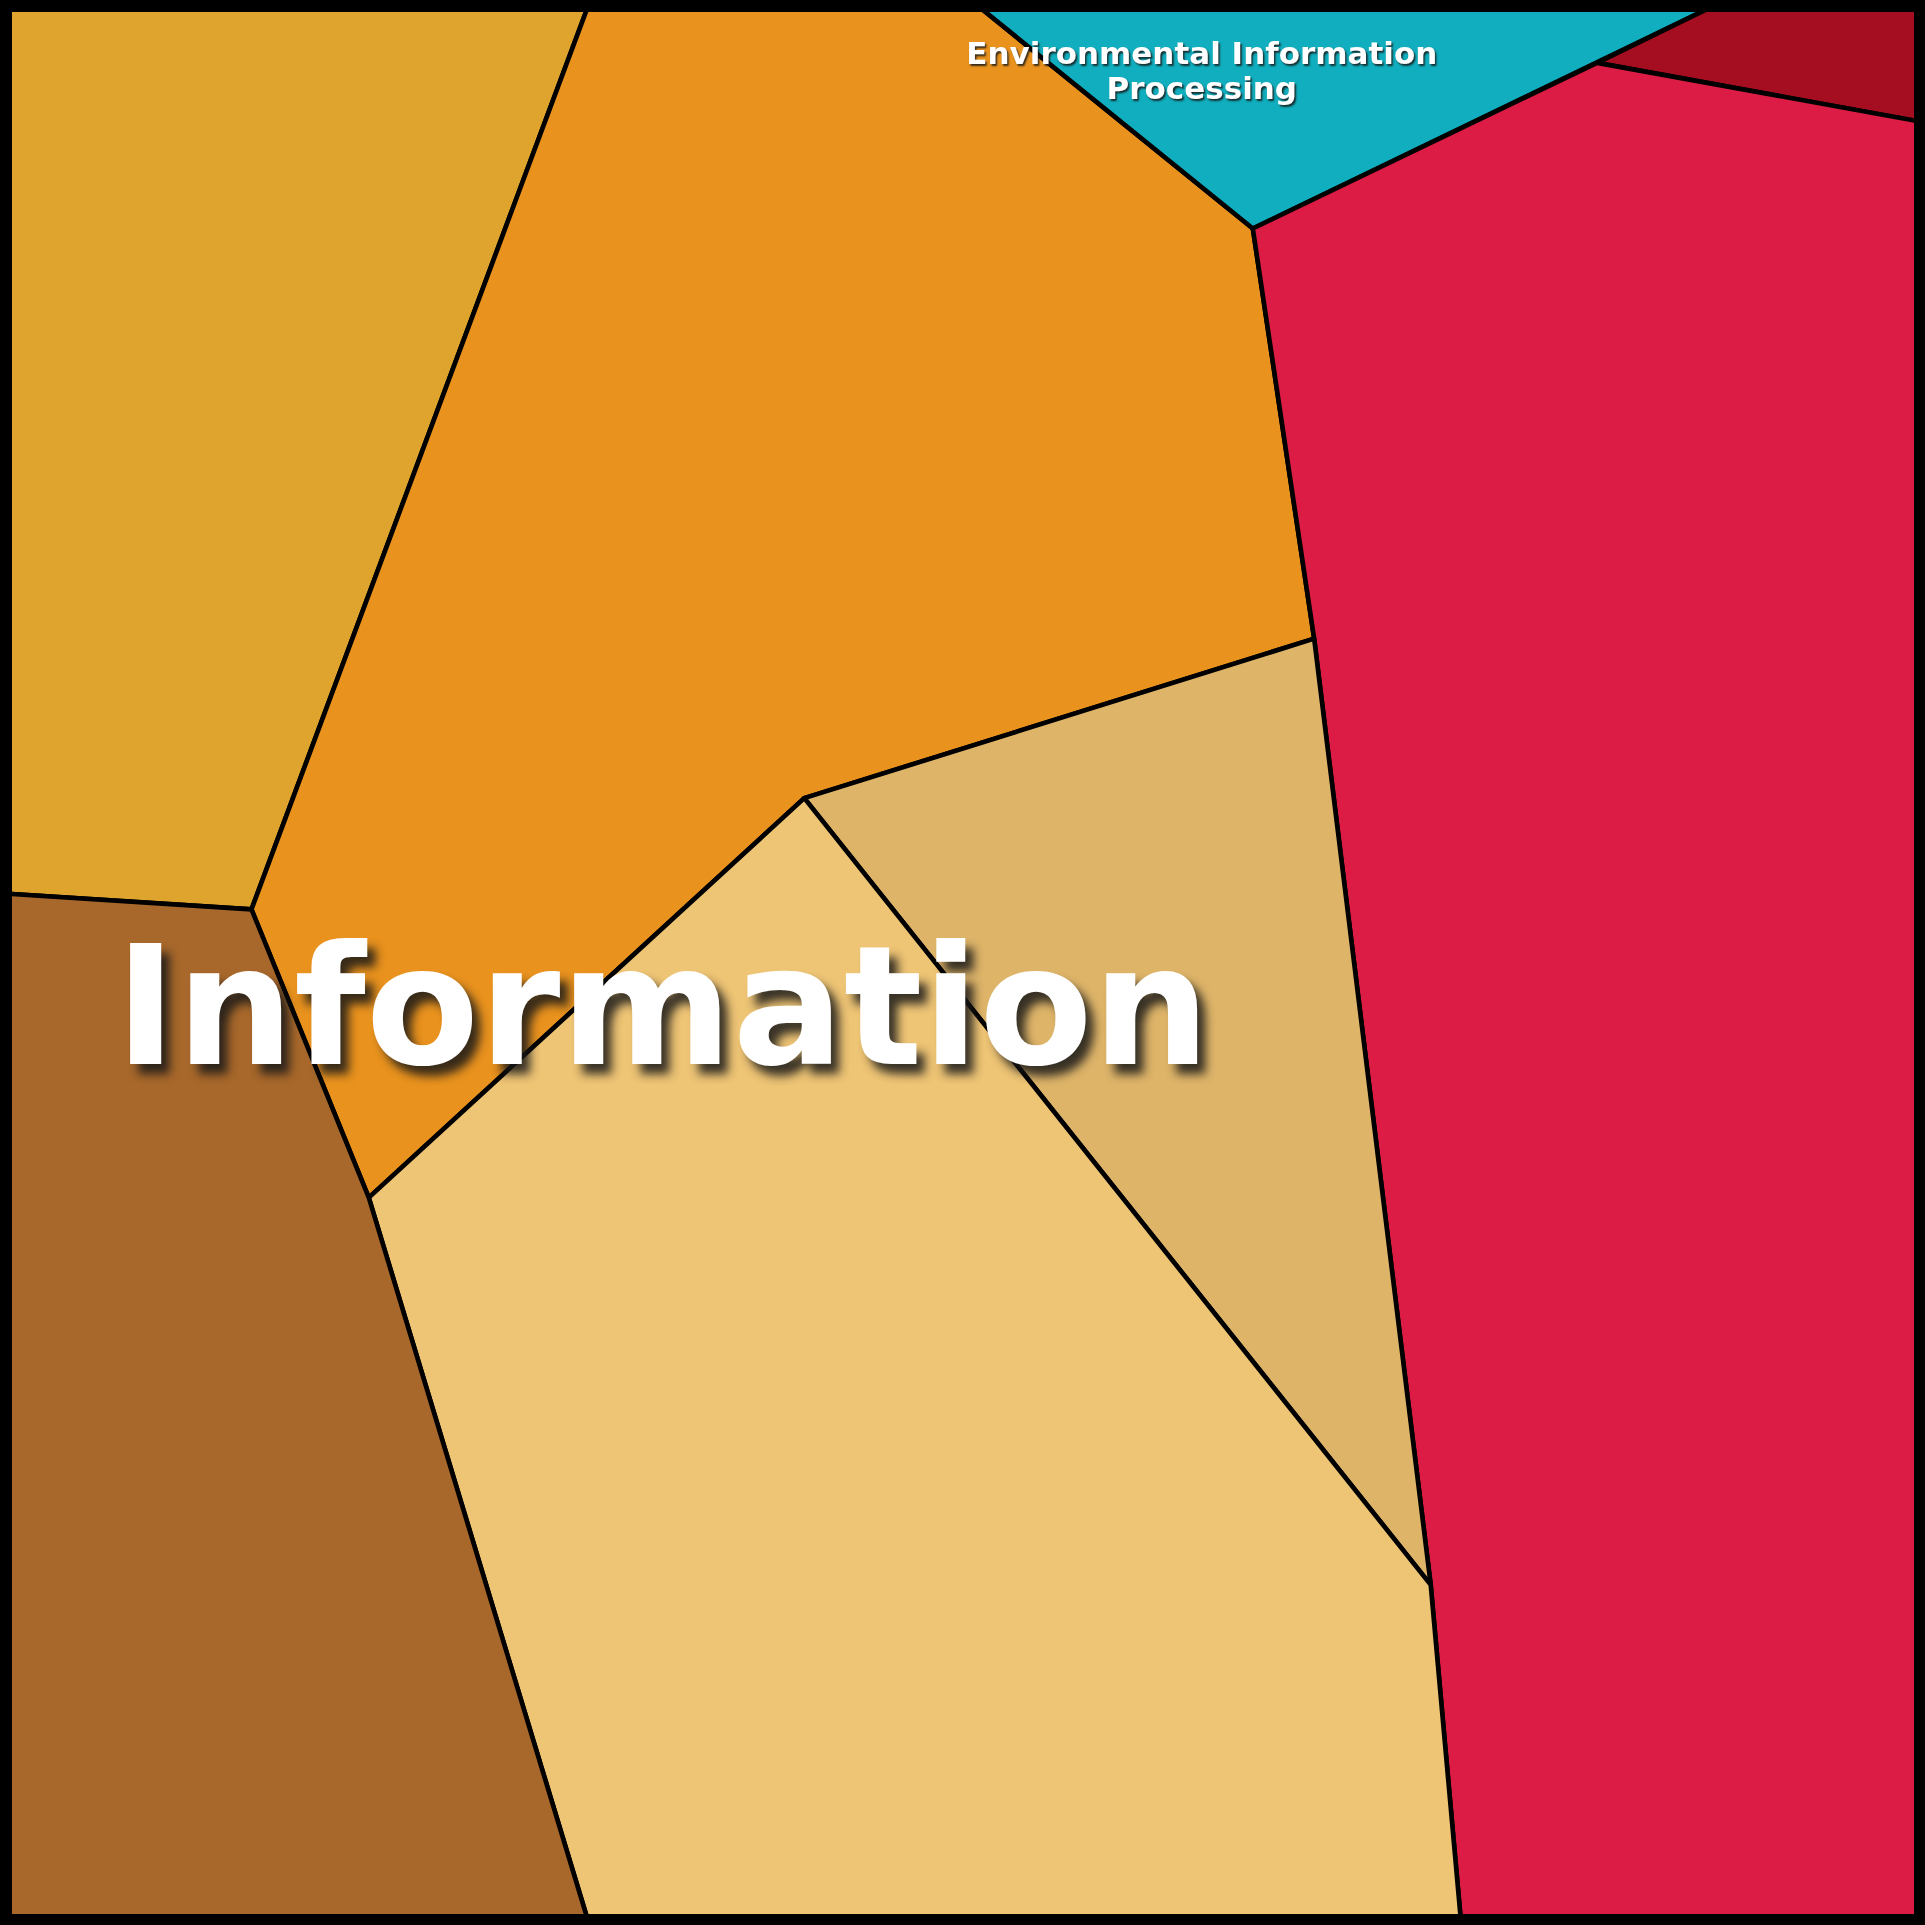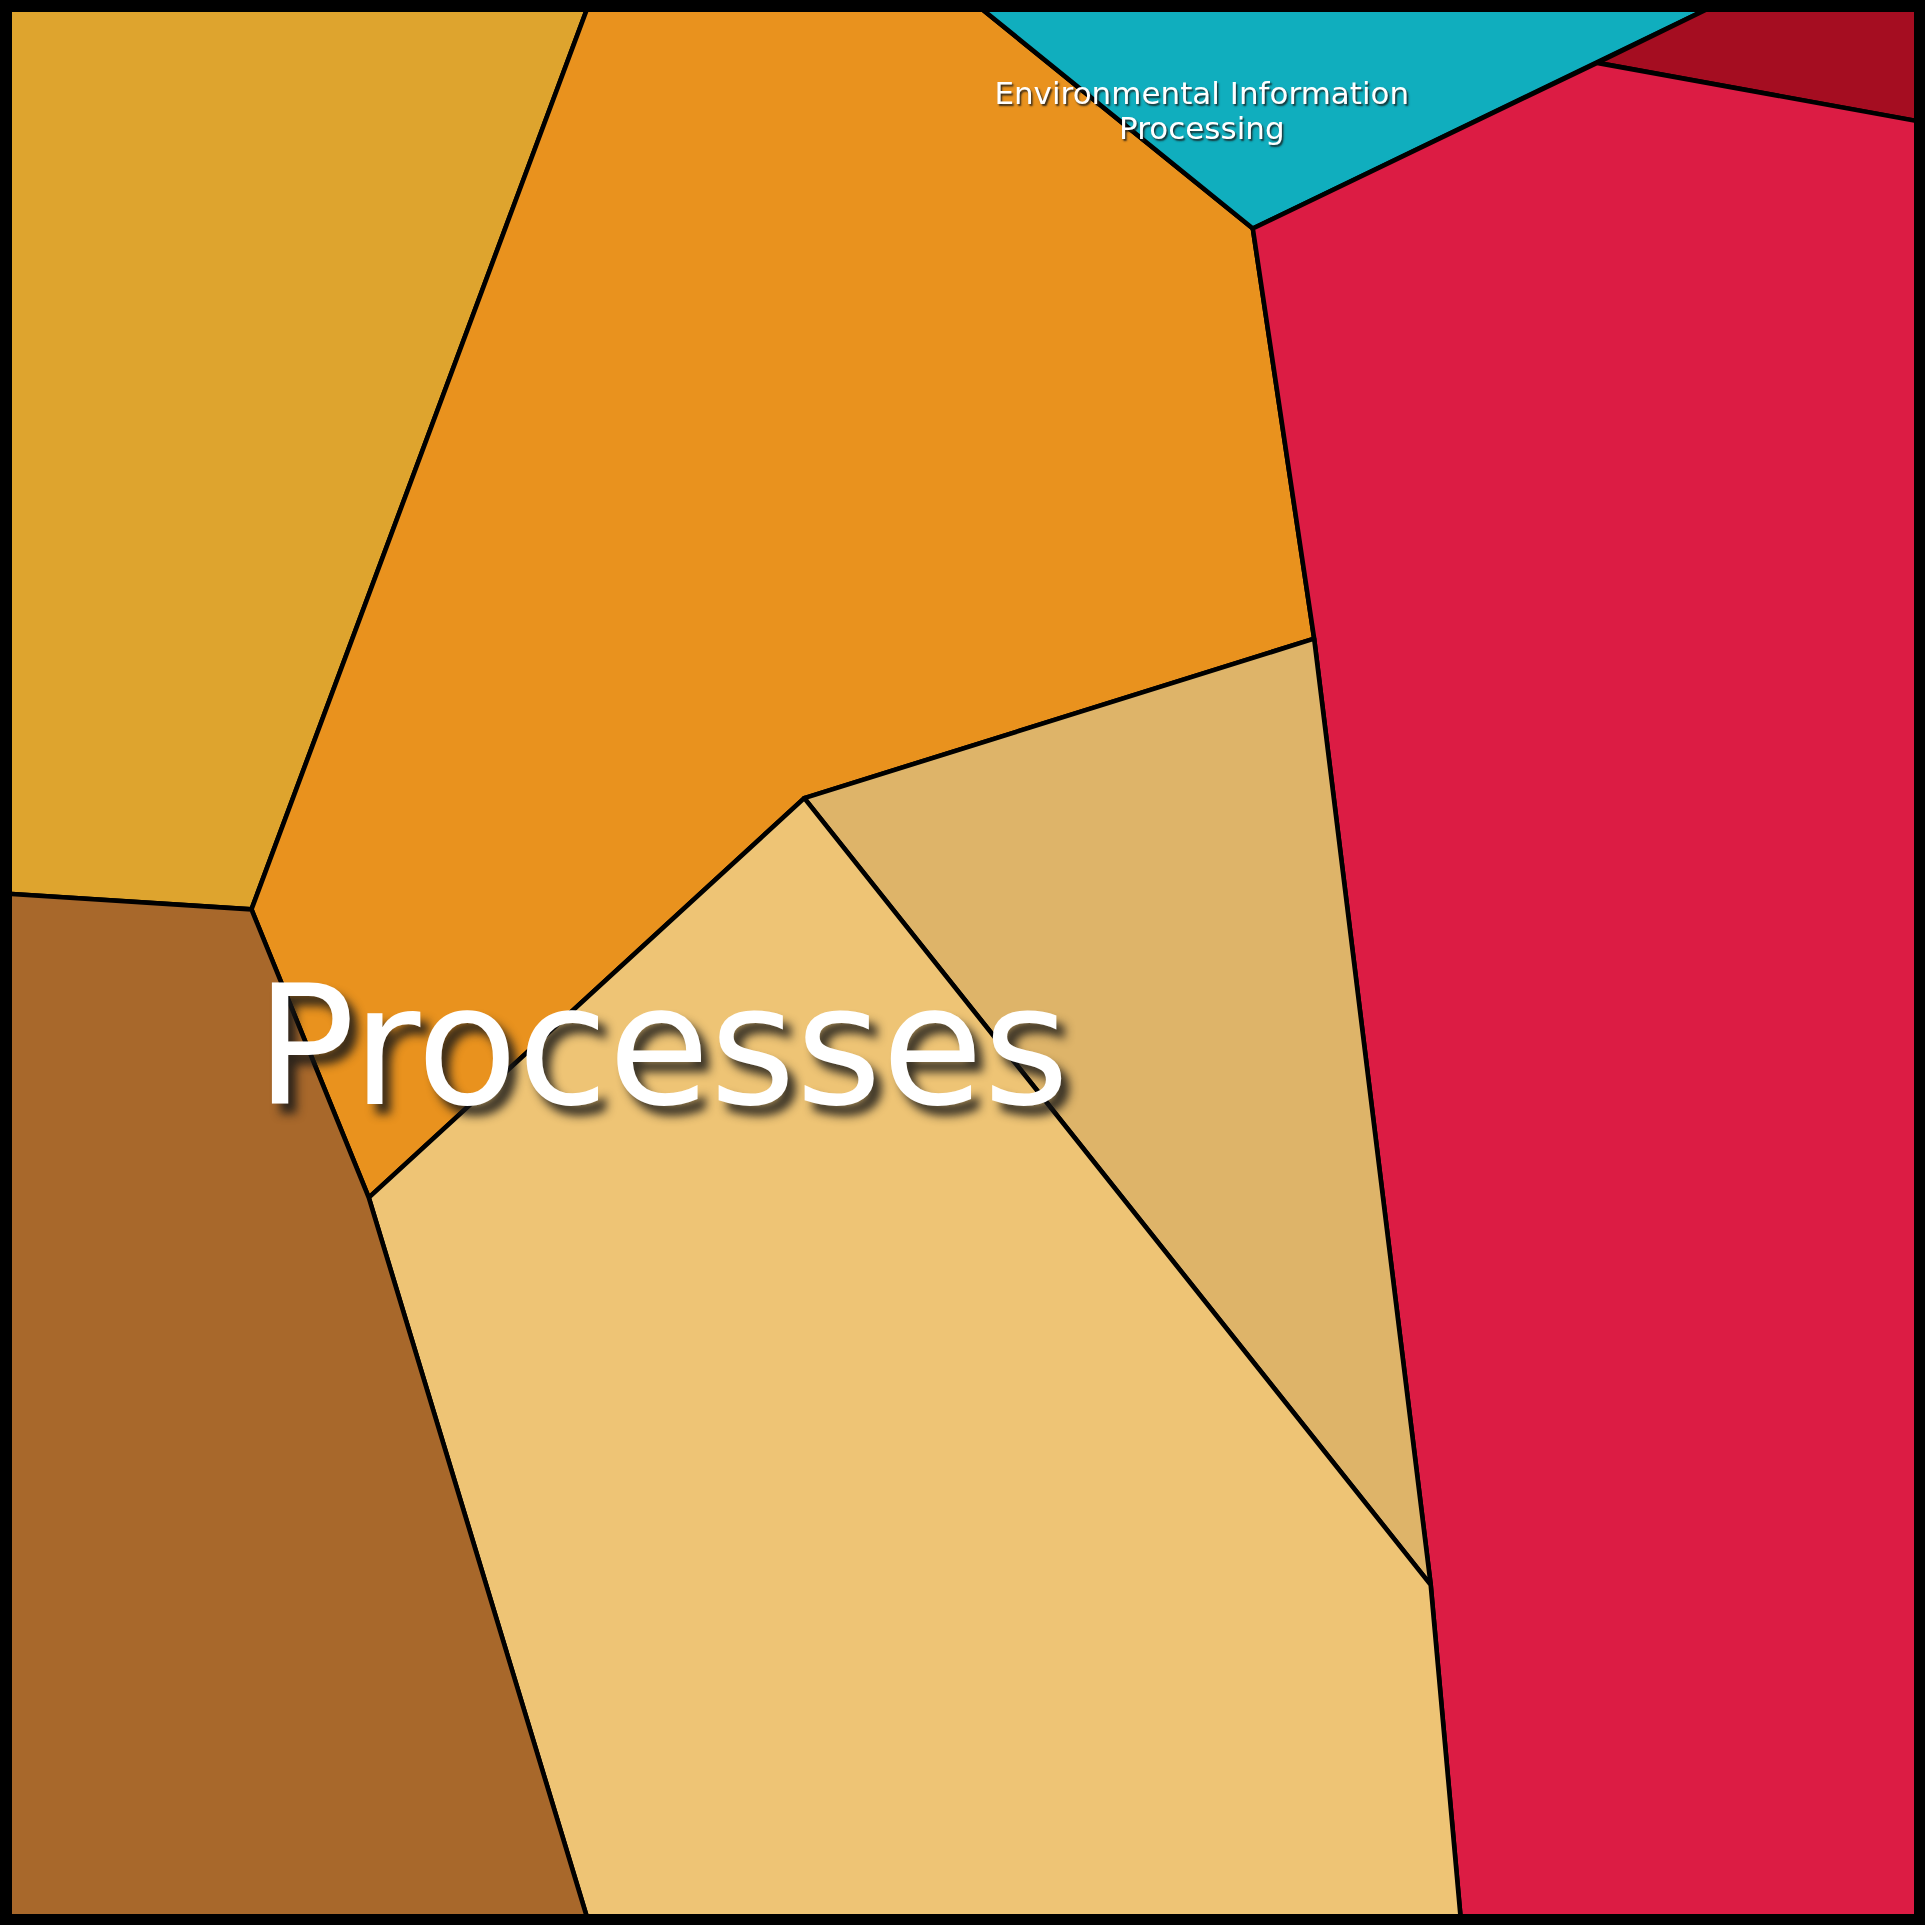--- a/index.html
+++ b/index.html
@@ -31,27 +31,26 @@
     position: absolute;
     inset: 0;
     border: 12.3px solid #000000;
     pointer-events: none;
     z-index: 3;
   }
   .label {
     position: absolute;
     transform: translate(-50%, -50%);
     color: #ffffff;
-    font-weight: normal;
+    font-weight: bold;
     text-align: center;
     white-space: pre-line;
     line-height: 1.12;
     text-shadow: 0.05em 0.06em 0.06em rgba(25, 25, 25, 0.85);
     z-index: 2;
-    margin-top: 40px;
   }
   .label-metabolism {
     left: 34.4%;
     top: 52.3%;
     font-size: 165px;
   }
   .label-cellular {
     left: 84.9%;
     top: 43.8%;
     font-size: 77px;
@@ -70,21 +69,21 @@
       <polygon points="0,0 770,0 328,1186 0,1165" fill="#DEA42E"></polygon>
       <polygon points="770,0 1266,0 1634,298 1714,833 1049,1041 481,1562 328,1186" fill="#E9921E"></polygon>
       <polygon points="1266,0 2251,0 1634,298" fill="#10AEBE"></polygon>
       <polygon points="2251,0 2512,0 2512,160 2083,82" fill="#A50D21"></polygon>
       <polygon points="1634,298 2083,82 2512,160 2512,2512 1906,2512 1866,2067 1714,833" fill="#DC1C44"></polygon>
       <polygon points="1049,1041 1714,833 1866,2067" fill="#DEB469"></polygon>
       <polygon points="481,1562 1049,1041 1866,2067 1906,2512 769,2512" fill="#EEC475"></polygon>
       <polygon points="0,1165 328,1186 481,1562 769,2512 0,2512" fill="#A8682B"></polygon>
     </svg>
 
-  <div class="label label-metabolism">Processes</div>
+  <div class="label label-metabolism">Information</div>
 
 
   <div class="label label-environmental">Environmental Information
 Processing</div>
 
   <div class="frame"></div>
 </div>
 
 
 </body></html>

